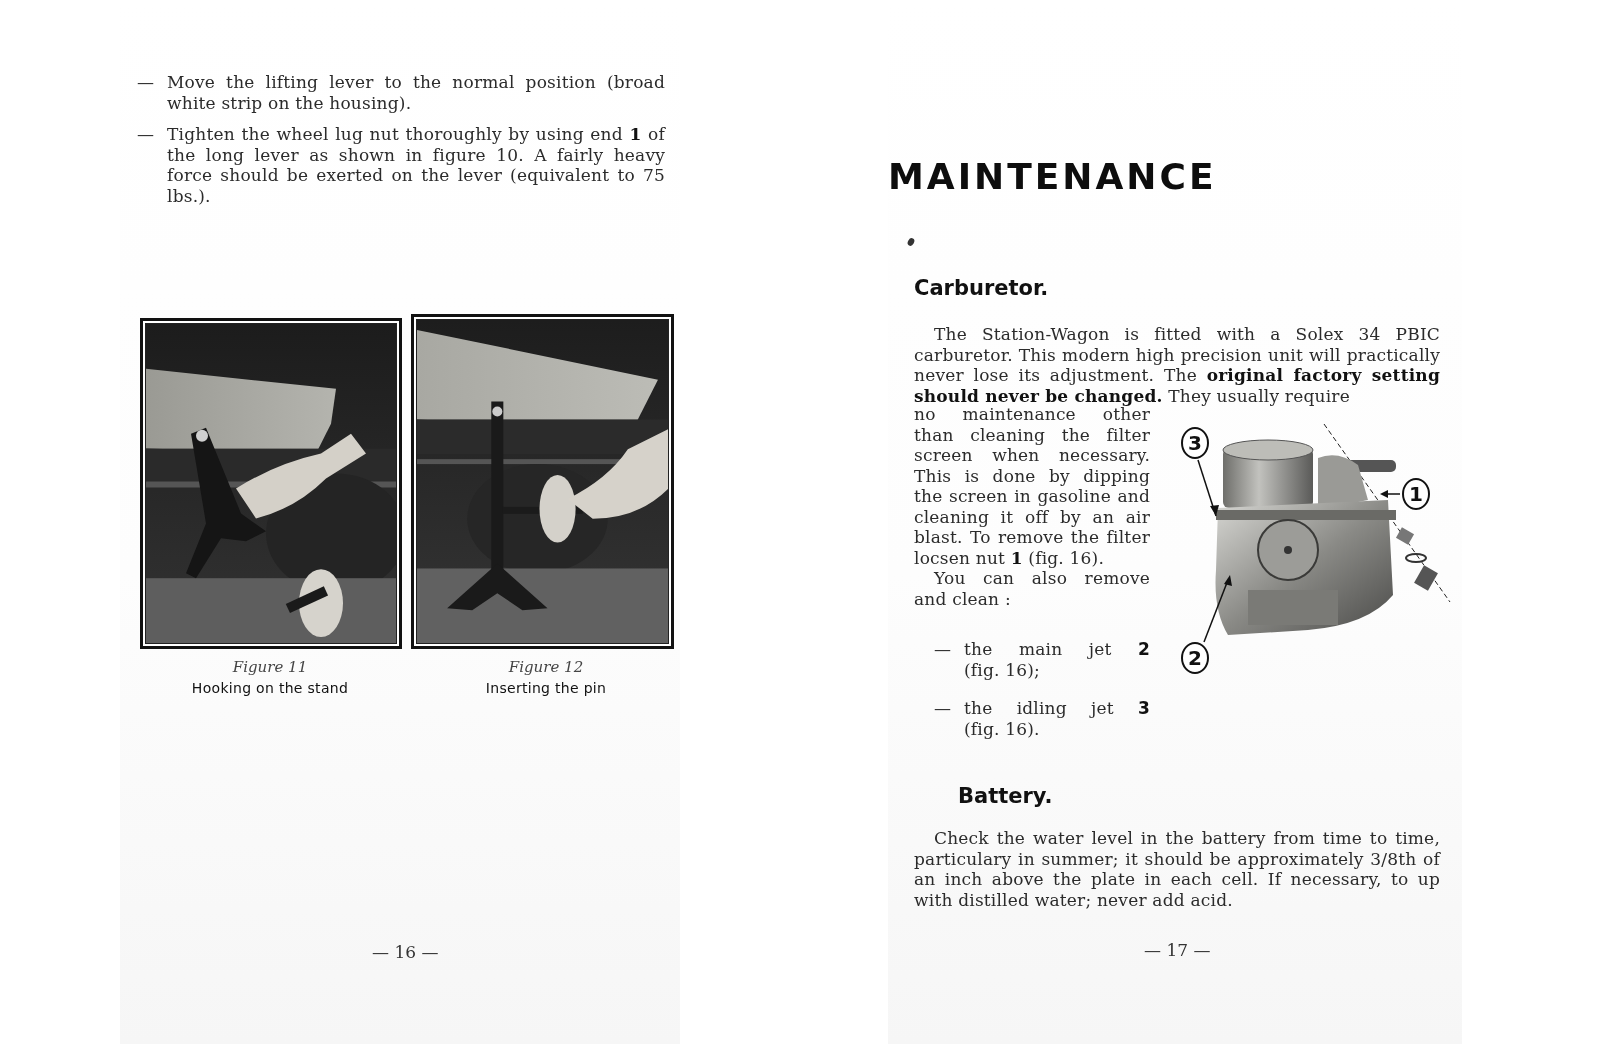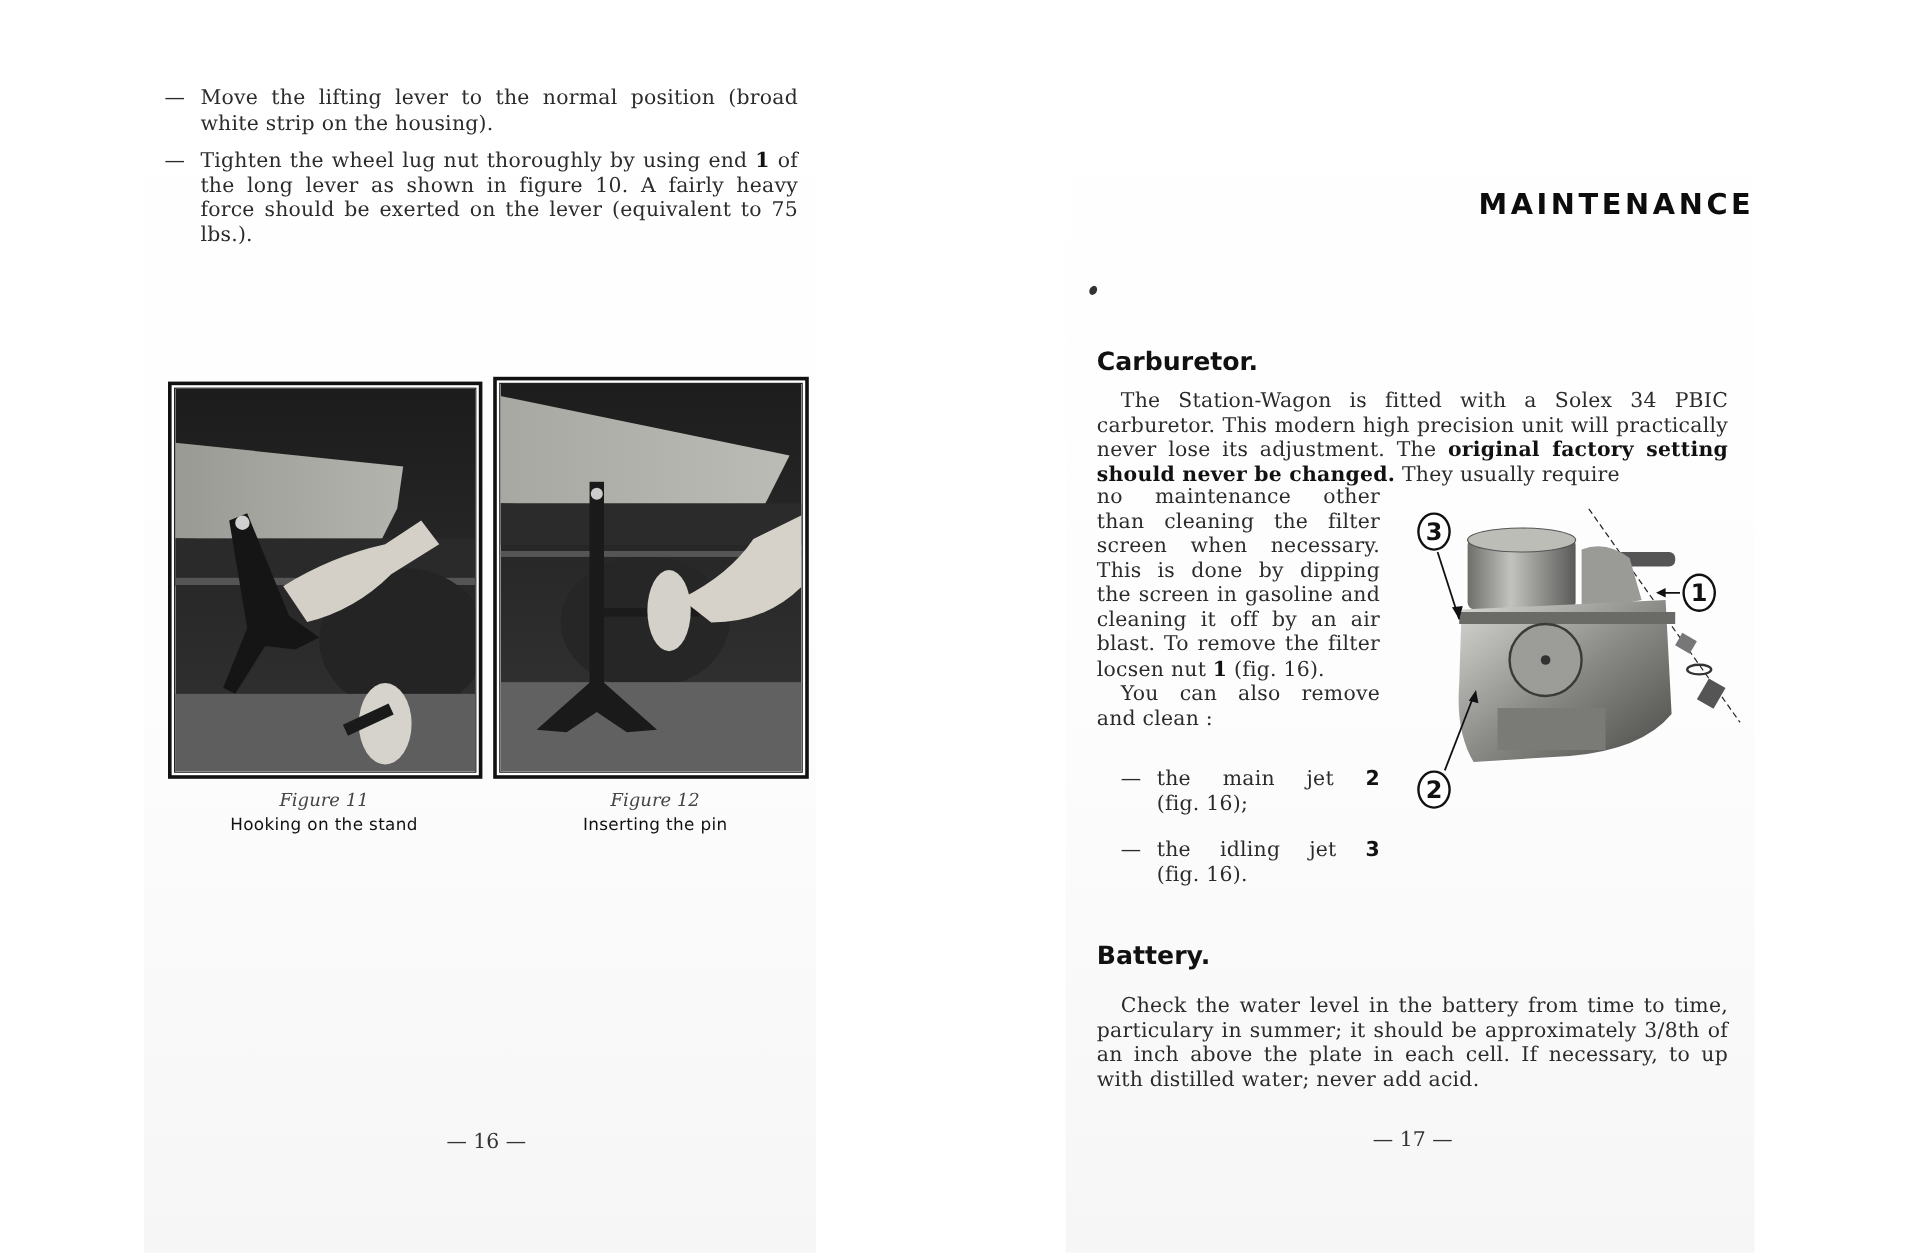--- a/index.html
+++ b/index.html
@@ -24,21 +24,21 @@
   .photo-frame { position: absolute; border: 3px solid #111; background: #fff; padding: 2px; box-sizing: border-box; }
   .photo-inner { width: 100%; height: 100%; border: 1px solid #222; box-sizing: border-box; overflow: hidden; position: relative; }
   .photo-inner svg { display: block; width: 100%; height: 100%; }
 
   .fig-caption { position: absolute; text-align: center; }
   .fig-num { font-family: "DejaVu Serif", serif; font-style: italic; font-size: 15px; color: #444; display: block; }
   .fig-title { font-family: "DejaVu Sans", sans-serif; font-size: 14px; color: #111; display: block; margin-top: 4px; letter-spacing: 0.3px; }
 
   .page-number { position: absolute; font-family: "DejaVu Serif", serif; font-size: 17px; color: #333; }
 
-  .main-title { position: absolute; left: 0; width: 574px; top: 156px; text-align: right; font-family: "DejaVu Sans", sans-serif; font-weight: bold; font-size: 24px; letter-spacing: 3px; color: #0d0d0d; }
+  .main-title { position: absolute; left: 0; width: 574px; top: 156px; text-align: left; font-family: "DejaVu Sans", sans-serif; font-weight: bold; font-size: 36px; letter-spacing: 3px; color: #0d0d0d; }
   .section-heading { position: absolute; left: 26px; font-family: "DejaVu Sans", sans-serif; font-weight: bold; font-size: 21px; color: #111; }
 
   .para { position: absolute; text-align: justify; }
   .indent { text-indent: 20px; }
 
   .speck { position: absolute; background: #333; border-radius: 50%; }
 
   .jet-item { position: absolute; left: 46px; width: 216px; }
   .jet-item .dash { position: absolute; left: 0; top: 0; }
   .jet-item .line1 { display: flex; justify-content: space-between; margin-left: 30px; }
@@ -128,21 +128,21 @@
   </div>
 
   <div class="page-number" style="left:252px; top:942px;">— 16 —</div>
 </div>
 
 <div class="page" id="page-right">
   <div class="main-title">MAINTENANCE</div>
 
   <div class="speck" style="left:20px; top:238px; width:6px; height:8px; transform:rotate(30deg);"></div>
 
-  <div class="section-heading" style="top:289px;text-align:right;">Carburetor.</div>
+  <div class="section-heading" style="top:276px;text-align:right;">Carburetor.</div>
 
   <div class="para serif-text indent" style="left:26px; top:324px; width:526px;"><span>The Station-Wagon is fitted with a Solex 34 PBIC carburetor. This modern high precision unit will practically never lose its adjustment.  The </span><span class="bold">original factory setting should never be changed.</span><span>  They usually require</span></div>
 
   <div class="para serif-text" style="left:26px; top:404px; width:236px;"><span>no maintenance other than cleaning the filter screen when necessary.  This is done by dipping the screen in gasoline and cleaning it off by an air blast.  To remove the filter locsen nut </span><span class="bold">1</span><span> (fig. 16).</span></div>
 
   <div class="para serif-text indent" style="left:26px; top:568px; width:236px;">You can also remove and clean :</div>
 
   <div class="jet-item serif-text" style="top:639px;">
     <span class="dash">—</span>
     <span class="line1">
@@ -198,18 +198,18 @@
       <polygon points="192,74 200,70 200,78" fill="#111"></polygon>
       <line x1="16" y1="222" x2="40" y2="160" stroke="#111" stroke-width="1.5"></line>
       <polygon points="42,155 44,166 36,164" fill="#111"></polygon>
     </svg>
     <div style="position:absolute; left:-7px; top:7px; width:24px; height:28px; border:2px solid #111; border-radius:50%; background:#fff; font-family:'DejaVu Sans',sans-serif; font-weight:bold; font-size:20px; line-height:28px; text-align:center; color:#111;">3</div>
     <div style="position:absolute; left:214px; top:58px; width:24px; height:28px; border:2px solid #111; border-radius:50%; background:#fff; font-family:'DejaVu Sans',sans-serif; font-weight:bold; font-size:20px; line-height:28px; text-align:center; color:#111;">1</div>
     <div style="position:absolute; left:-7px; top:222px; width:24px; height:28px; border:2px solid #111; border-radius:50%; background:#fff; font-family:'DejaVu Sans',sans-serif; font-weight:bold; font-size:20px; line-height:28px; text-align:center; color:#111;">2</div>
   </div>
 
 
-  <div class="section-heading" style="top:784px;">Battery.</div>
+  <div class="section-heading" style="top:784px;margin-left:44px;">Battery.</div>
 
   <div class="para serif-text indent" style="left:26px; top:828px; width:526px;">Check the water level in the battery from time to time, particulary in summer; it should be approximately 3/8th of an inch above the plate in each cell.  If necessary, to up with distilled water; never add acid.</div>
 
   <div class="page-number" style="left:256px; top:940px;">— 17 —</div>
 </div>
 
 </body></html>

